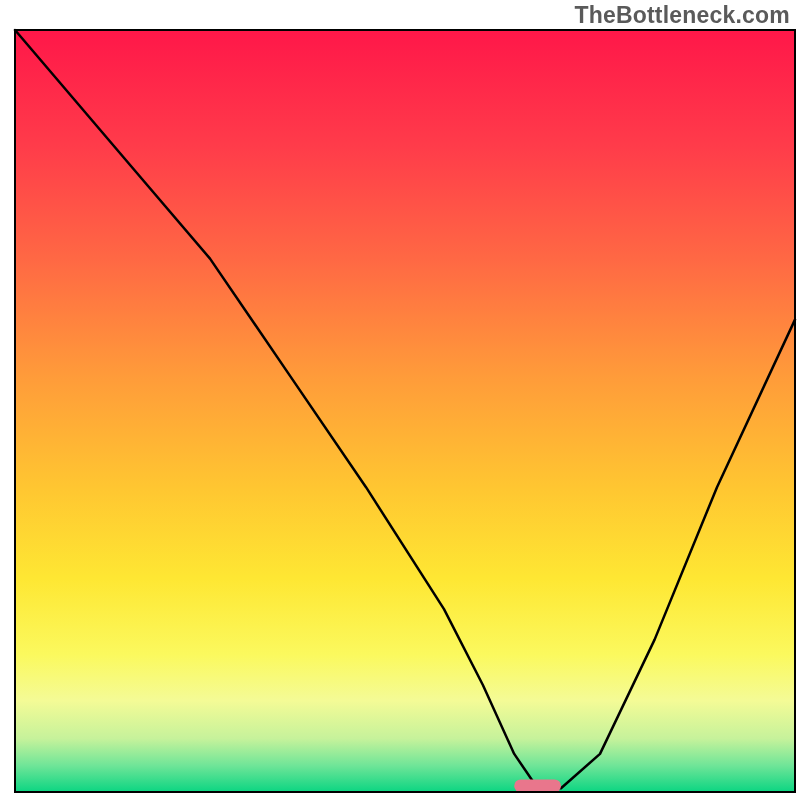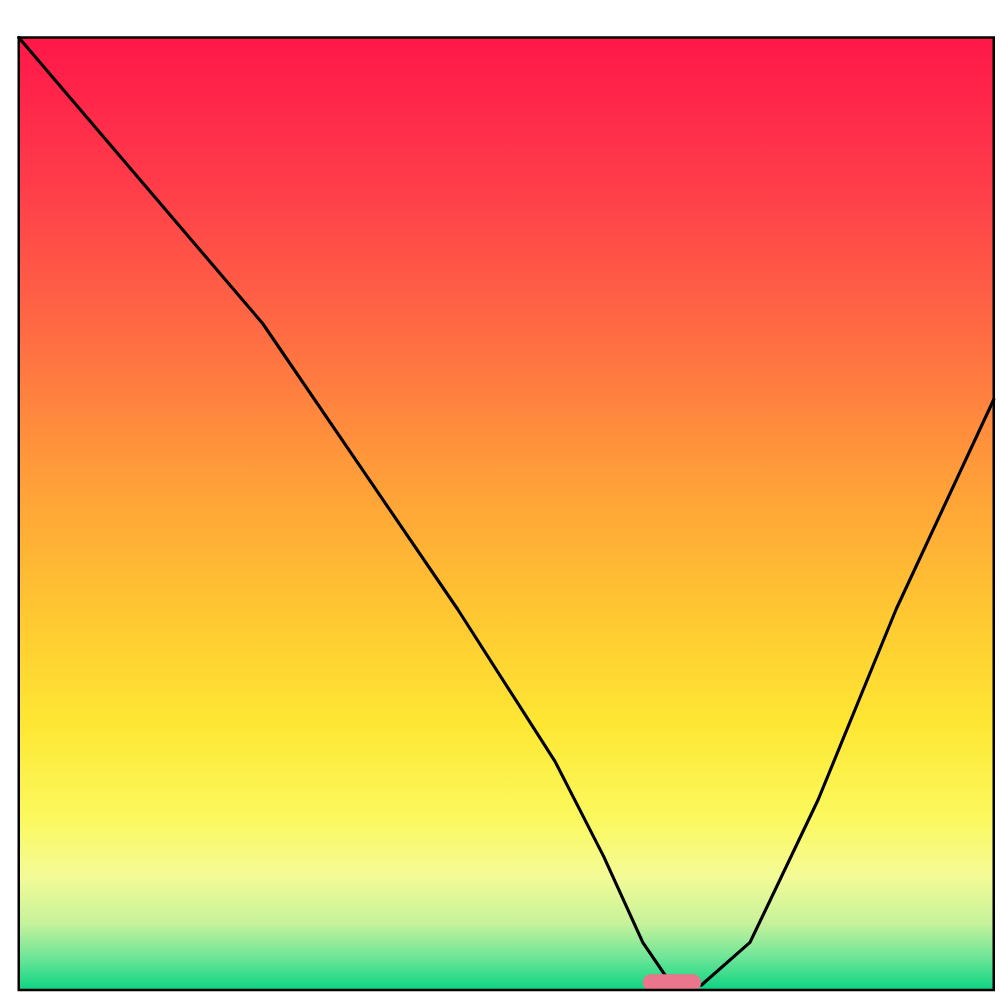--- a/index.html
+++ b/index.html
@@ -29,20 +29,21 @@
   svg.chart-svg {
     position: absolute;
     top: 0;
     left: 0;
   }
 </style>
 </head>
 <body>
 
 <div class="chart-container">
+  <div class="watermark">TheBottleneck.com</div>
   <svg class="chart-svg" width="800" height="800" viewBox="0 0 800 800">
     <defs>
       <linearGradient id="bgGrad" x1="0" y1="0" x2="0" y2="1">
           <stop offset="0%" stop-color="#ff1749"></stop>
           <stop offset="15%" stop-color="#ff3b4a"></stop>
           <stop offset="30%" stop-color="#ff6844"></stop>
           <stop offset="45%" stop-color="#ff9a3a"></stop>
           <stop offset="60%" stop-color="#ffc631"></stop>
           <stop offset="72%" stop-color="#fee733"></stop>
           <stop offset="82%" stop-color="#fbf95e"></stop>

